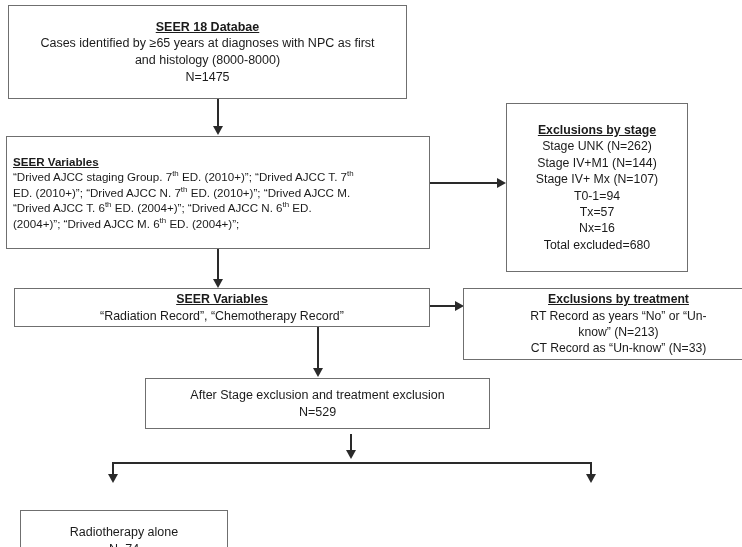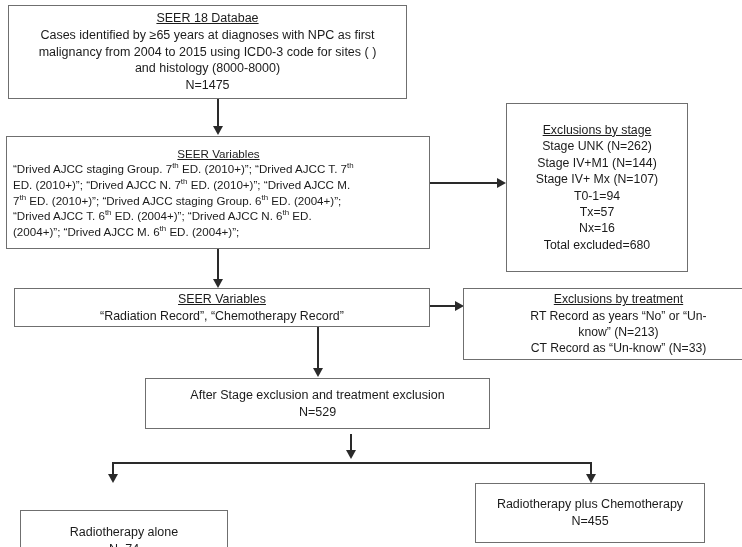--- a/index.html
+++ b/index.html
@@ -27,22 +27,22 @@
     justify-content: center;
     text-align: center;
     line-height: 1.34;
   }
   .box.left-align {
     align-items: stretch;
     text-align: left;
   }
   .title {
     text-decoration: underline;
-    font-weight: 400;
-    text-align: center;
+    font-weight: 700;
+    text-align: left;
     display: block;
   }
   .line { display: block; }
   .body-lines { display: block; }
 
   
   .conn {
     position: absolute;
     background: #2a2a2a;
   }
@@ -65,34 +65,32 @@
   sup { font-size: 0.68em; vertical-align: super; line-height: 0; }
 </style>
 </head>
 <body>
 
 <div id="canvas">
 
   <div class="box" style="left:8px; top:5px; width:399px; height:94px; font-size:12.5px;">
     <span class="title">SEER 18 Databae</span>
     <span class="line">Cases identified by ≥65 years at diagnoses with NPC as first</span>
-    <span class="line">malignancy from 2004 to 2015 using ICD0-3 code for sites ( )</span>
     <span class="line">and histology (8000-8000)</span>
     <span class="line">N=1475</span>
   </div>
 
   <div class="conn vline" style="left:217px; top:99px; height:28px;"></div>
   <div class="arrow-down" style="left:212.5px; top:126px;"></div>
 
   <div class="box left-align" style="left:6px; top:136px; width:424px; height:113px; font-size:11.6px; padding:3px 5px 3px 6px;">
     <span class="title">SEER Variables</span>
     <span class="body-lines">
       <span class="line"><span>“Drived AJCC staging Group. 7</span><sup>th</sup><span> ED. (2010+)”; “Drived AJCC T. 7</span><sup>th</sup></span>
       <span class="line"><span>ED. (2010+)”; “Drived AJCC N. 7</span><sup>th</sup><span> ED. (2010+)”; “Drived AJCC M.</span></span>
-      <span class="line"><span>7</span><sup>th</sup><span> ED. (2010+)”;  “Drived AJCC staging Group. 6</span><sup>th</sup><span> ED. (2004+)”;</span></span>
       <span class="line"><span>“Drived AJCC T. 6</span><sup>th</sup><span> ED. (2004+)”; “Drived AJCC N. 6</span><sup>th</sup><span> ED.</span></span>
       <span class="line"><span>(2004+)”; “Drived AJCC M. 6</span><sup>th</sup><span> ED. (2004+)”;</span></span>
     </span>
   </div>
 
   <div class="conn hline" style="left:430px; top:182px; width:68px;"></div>
   <div class="arrow-right" style="left:497px; top:177.5px;"></div>
 
   <div class="box" style="left:506px; top:103px; width:182px; height:169px; font-size:12.3px;">
     <span class="title">Exclusions by stage</span>
@@ -137,18 +135,14 @@
   <div class="conn vline" style="left:112px; top:462px; height:14px;"></div>
   <div class="arrow-down" style="left:108px; top:474px;"></div>
   <div class="conn vline" style="left:590px; top:462px; height:14px;"></div>
   <div class="arrow-down" style="left:586px; top:474px;"></div>
 
   <div class="box" style="left:20px; top:482px; width:208px; height:61px; font-size:12.5px;margin-top:28px;">
     <span class="line">Radiotherapy alone</span>
     <span class="line">N=74</span>
   </div>
 
-  <div class="box" style="left:475px; top:483px; width:230px; height:60px; font-size:12.5px;">
-    <span class="line">Radiotherapy plus Chemotherapy</span>
-    <span class="line">N=455</span>
-  </div>
 
 </div>
 
 </body></html>

